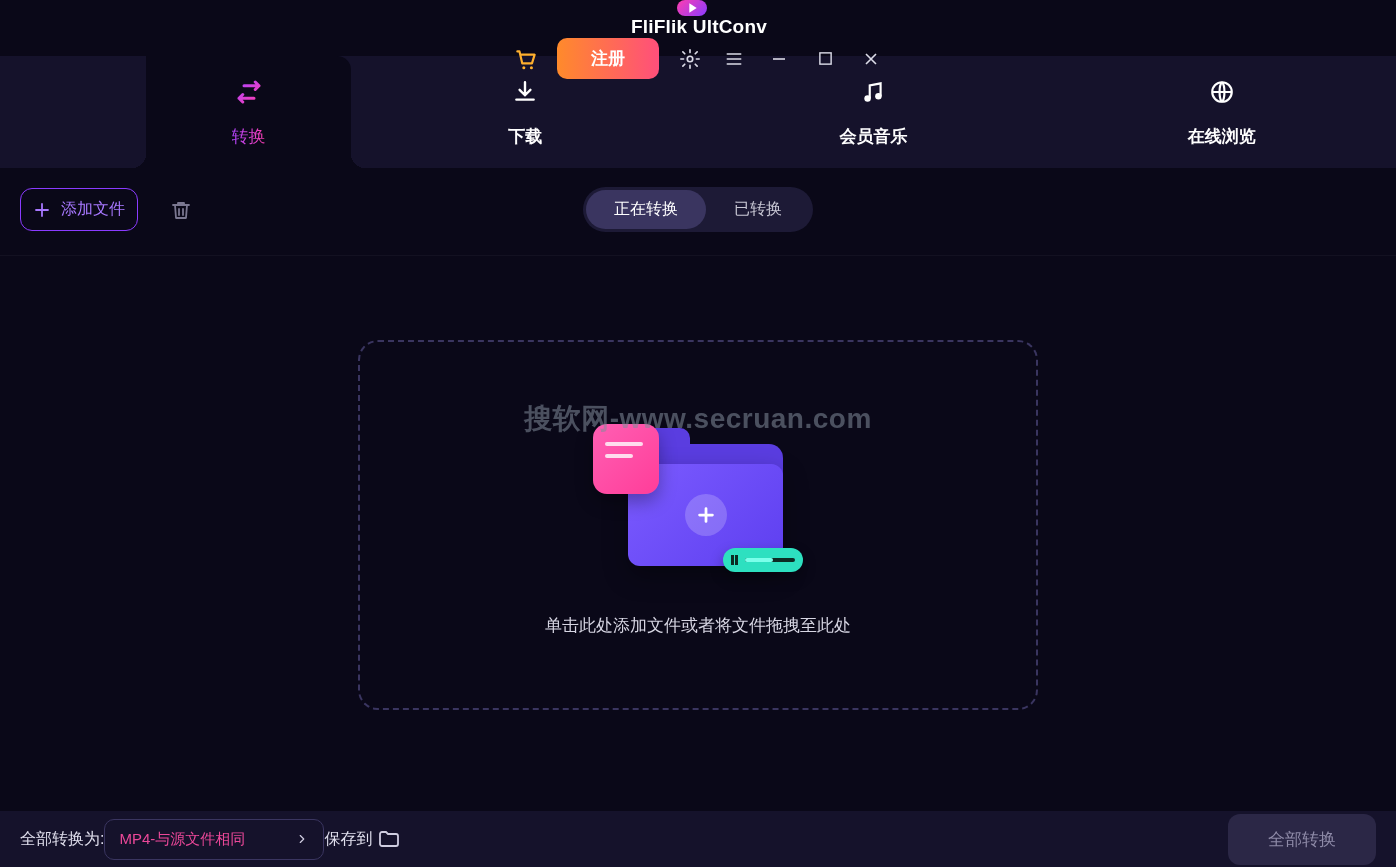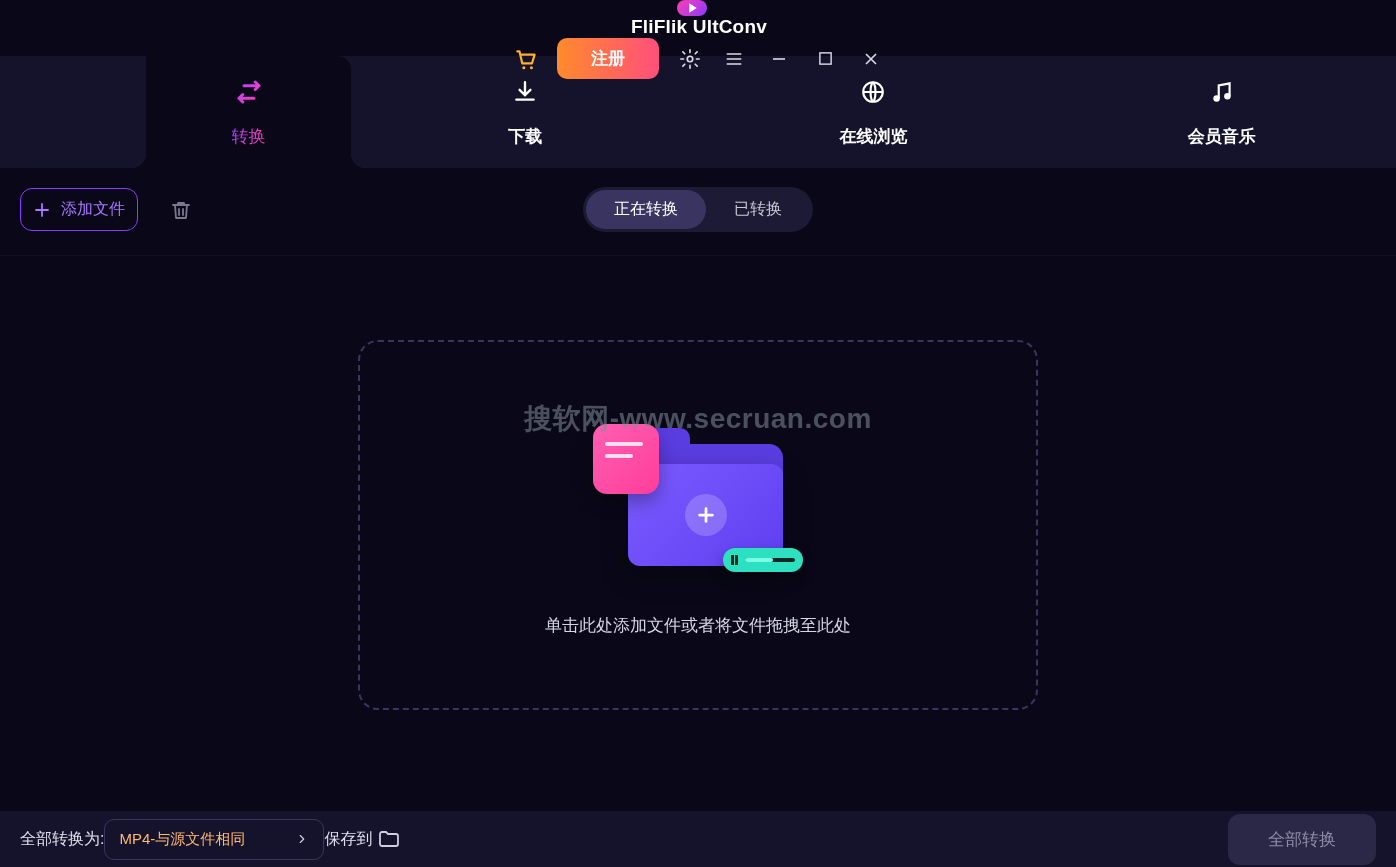--- a/index.html
+++ b/index.html
@@ -226,21 +226,21 @@
     padding: 0 20px;
     margin-top: 25px;
   }
   .bb-label { font-size: 16px; color:#e0dfed; }
   .select-box {
     display: flex; align-items: center; justify-content: space-between;
     border: 1px solid #3a3560;
     border-radius: 10px;
     padding: 10px 14px;
     font-size: 15px;
-    color: #fdba74;
+    color: #ec4899;
     cursor: pointer;
     min-width: 220px;
     background: transparent;
   }
   .select-box.path { min-width: 240px; }
   .folder-open-btn {
     background:none; border:none; cursor:pointer; color:#cfcde0;
     width:34px; height:34px; display:flex;align-items:center;justify-content:center;
   }
   .bb-spacer { flex: 1; }
@@ -322,35 +322,35 @@
     <span class="tab-icon">
       <svg width="26" height="26" viewBox="0 0 24 24" fill="none">
           <path d="M12 3v12m0 0l-5-5m5 5l5-5M4 19h16" stroke="#fff" stroke-width="2.2" stroke-linecap="round" stroke-linejoin="round"></path>
         </svg>
     </span>
     <span class="tab-label">下载</span>
   </div>
   <div class="main-tab">
     <span class="tab-icon">
       <svg width="26" height="26" viewBox="0 0 24 24" fill="none">
-          <circle cx="12" cy="12" r="9" stroke="#fff" stroke-width="2"></circle>
-          <path d="M3 12h18M12 3c3 3 3 15 0 18M12 3c-3 3-3 15 0 18" stroke="#fff" stroke-width="2"></path>
+          <path d="M9 18V6l10-2v12" stroke="#fff" stroke-width="2"></path>
+          <circle cx="7" cy="18" r="3" fill="#fff"></circle>
+          <circle cx="17" cy="16" r="3" fill="#fff"></circle>
         </svg>
     </span>
-    <span class="tab-label">在线浏览</span>
+    <span class="tab-label">会员音乐</span>
   </div>
   <div class="main-tab">
     <span class="tab-icon">
       <svg width="26" height="26" viewBox="0 0 24 24" fill="none">
-          <path d="M9 18V6l10-2v12" stroke="#fff" stroke-width="2"></path>
-          <circle cx="7" cy="18" r="3" fill="#fff"></circle>
-          <circle cx="17" cy="16" r="3" fill="#fff"></circle>
+          <circle cx="12" cy="12" r="9" stroke="#fff" stroke-width="2"></circle>
+          <path d="M3 12h18M12 3c3 3 3 15 0 18M12 3c-3 3-3 15 0 18" stroke="#fff" stroke-width="2"></path>
         </svg>
     </span>
-    <span class="tab-label">会员音乐</span>
+    <span class="tab-label">在线浏览</span>
   </div>
 </div>
 
 <div class="toolbar">
   <button class="add-file-btn">
     <svg width="18" height="18" viewBox="0 0 24 24">
         <path d="M12 4v16M4 12h16" stroke="#a878ff" stroke-width="2.4" stroke-linecap="round"></path>
       </svg>
     <span>添加文件</span>
   </button>

